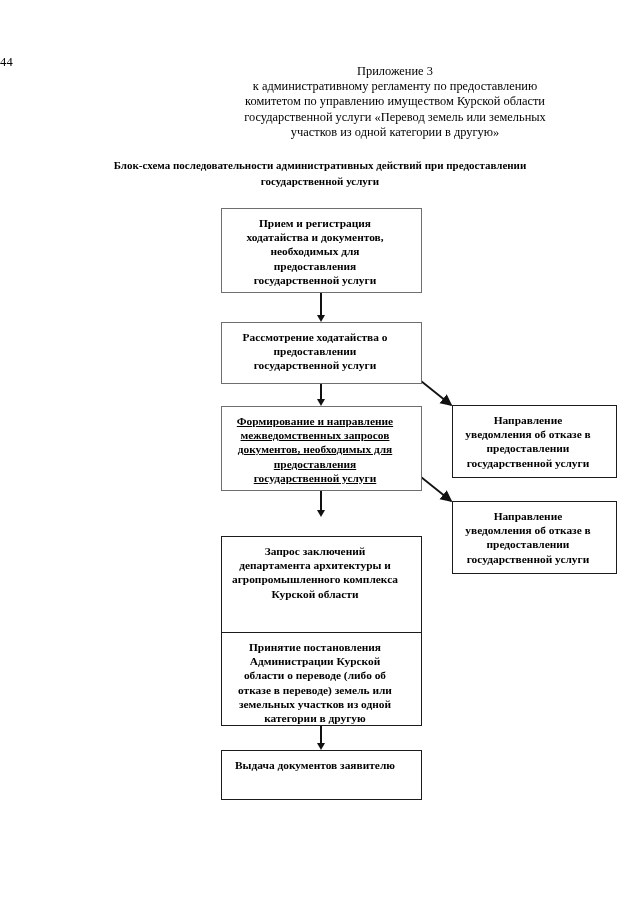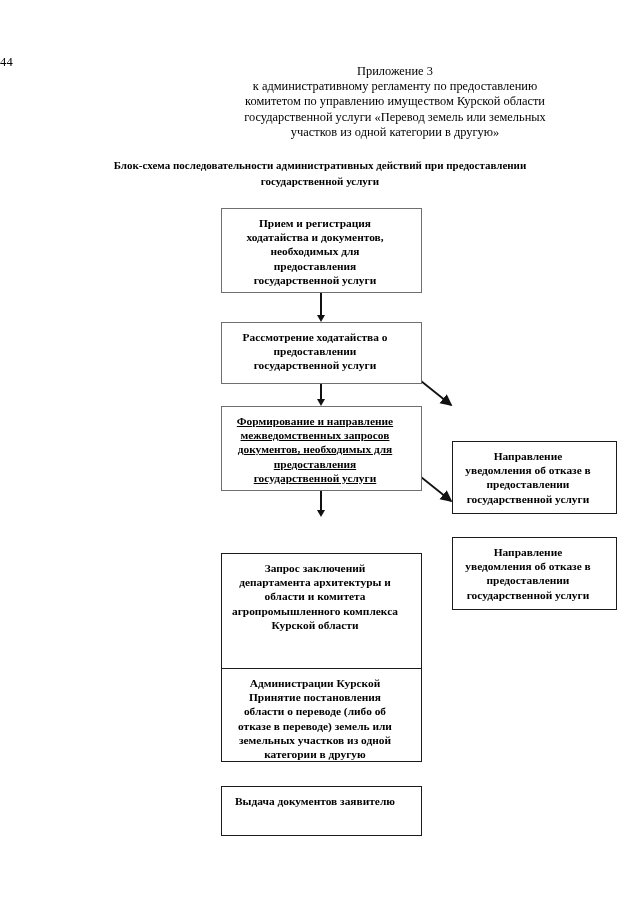--- a/index.html
+++ b/index.html
@@ -64,21 +64,21 @@
     background: #ffffff;
     font-weight: bold;
     font-size: 11.4px;
     line-height: 14.2px;
     text-align: center;
     padding-top: 7px;
     padding-left: 5px;
     padding-right: 18px;
     z-index: 3;
   }
-  .node.dark { border: 1px solid #1c1c1c; margin-top: 36px; }
+  .node.dark { border: 1px solid #1c1c1c; }
 
   .node-text { display: block; }
 
   
   .vline {
     position: absolute;
     width: 2px;
     background: #111111;
     z-index: 2;
   }
@@ -131,31 +131,30 @@
   </div>
 
   <div class="node" style="left:221px; top:406px; width:201px; height:85px;text-decoration:underline;">
     <span class="node-text">Формирование и направление</span>
     <span class="node-text">межведомственных запросов</span>
     <span class="node-text">документов, необходимых для</span>
     <span class="node-text">предоставления</span>
     <span class="node-text">государственной услуги</span>
   </div>
 
-  <div class="node dark" style="left:221px; top:517px; width:201px; height:131px;">
+  <div class="node dark" style="left:221px; top:536px; width:201px; height:131px;">
     <span class="node-text">Запрос заключений</span>
     <span class="node-text">департамента архитектуры и</span>
-    <span class="node-text">области и комитета</span>
     <span class="node-text">агропромышленного комплекса</span>
     <span class="node-text">Курской области</span>
   </div>
 
   <div class="node dark" style="left:221px; top:632px; width:201px; height:94px;">
+    <span class="node-text">Принятие постановления</span>
     <span class="node-text">Администрации Курской</span>
-    <span class="node-text">Принятие постановления</span>
     <span class="node-text">области о переводе (либо об</span>
     <span class="node-text">отказе в переводе) земель или</span>
     <span class="node-text">земельных участков из одной</span>
     <span class="node-text">категории в другую</span>
   </div>
 
   <div class="node dark" style="left:221px; top:750px; width:201px; height:50px;">
     <span class="node-text">Выдача документов заявителю</span>
   </div>
 

